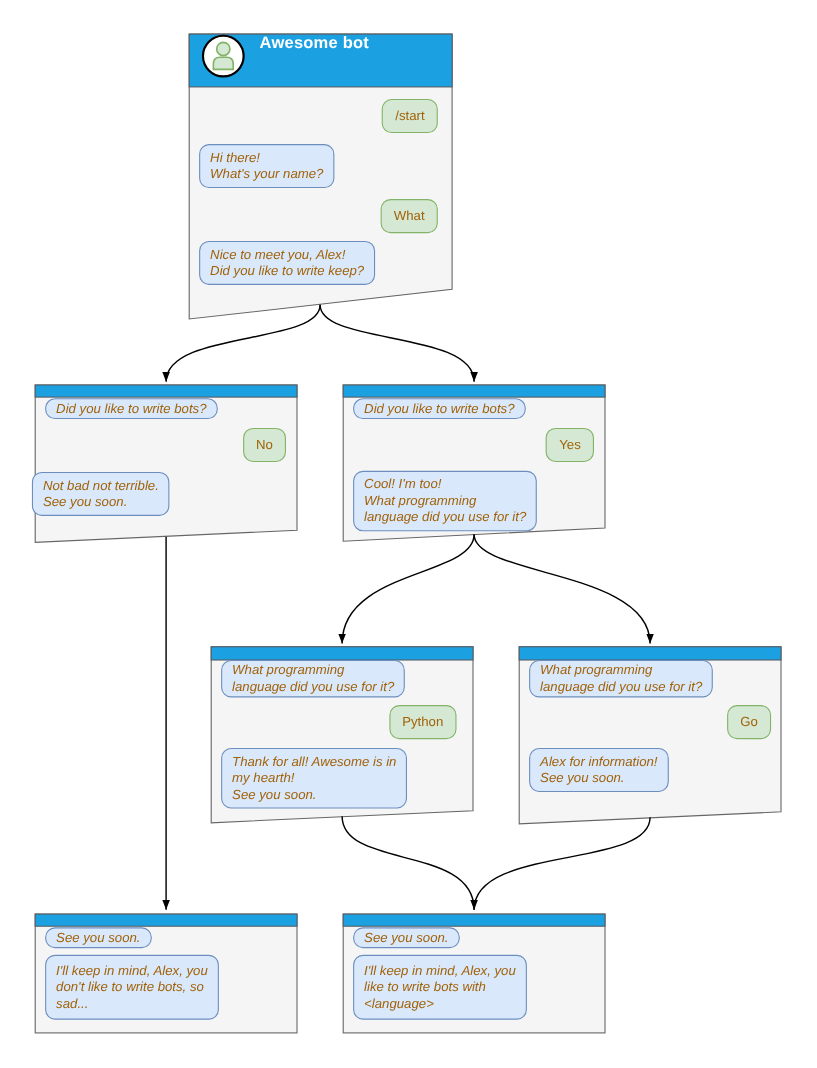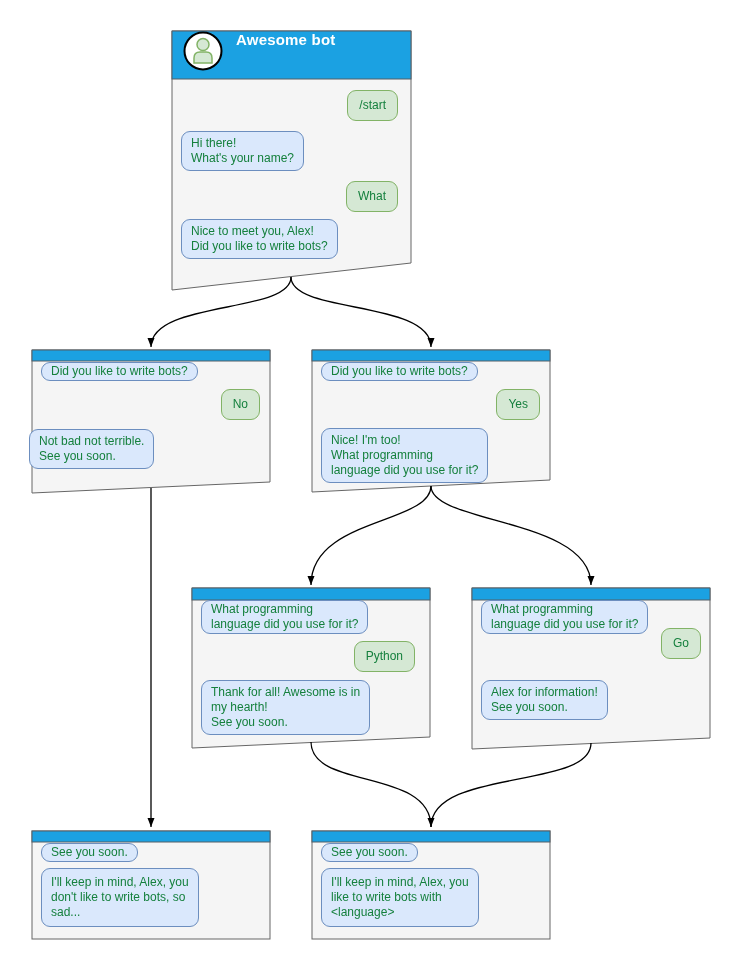--- a/index.html
+++ b/index.html
@@ -22,30 +22,31 @@
     box-sizing:border-box;
   }
   .avatar{flex:0 0 auto;display:block;}
   .win-title{
     color:var(--title-text,#FFFFFF);
     font-size:15px;font-weight:bold;letter-spacing:.2px;
   }
 
   .bubble{
     position:absolute;
-    font-size:12px;line-height:15px;color:#15803d;
+    font-size:12px;line-height:15px;color:#a16207;
     border:1px solid;border-radius:9px;
     white-space:pre-line;
     box-sizing:border-box;
   }
   .bubble.bot{
     background:var(--bot-bubble-fill,#DAE8FC);
     border-color:var(--bot-bubble-border,#6C8EBF);
     padding:4px 9px;
     text-align:left;
+    font-style:italic;
   }
   .bubble.bot.tight{padding:1px 9px;}
   .bubble.bot.roomy{padding:6px 9px;}
   .bubble.user{
     background:var(--user-bubble-fill,#D5E8D4);
     border-color:var(--user-bubble-border,#82B366);
     padding:7px 11px;
     text-align:center;
     min-width:24px;
   }
@@ -113,43 +114,43 @@
       <path d="M11,32 L11,27 C11,22.5 14,21 17,21 L23,21 C26,21 29,22.5 29,27 L29,32 Z" fill="#d5e8d4" stroke="#82b366" stroke-width="1.5"></path>
     </svg>
     <span class="win-title">Awesome bot</span>
   </div>
 
   <div class="bubble user" style="right:345px;top:90px">/start</div>
   <div class="bubble bot" style="left:181px;top:131px">Hi there!
 What's your name?</div>
   <div class="bubble user" style="right:345px;top:181px">What</div>
   <div class="bubble bot" style="left:181px;top:219px">Nice to meet you, Alex!
-Did you like to write bots?</div>
+Did you like to write keep?</div>
 
   <div class="bubble bot tight" style="left:41px;top:362px">Did you like to write bots?</div>
   <div class="bubble user" style="right:483px;top:389px">No</div>
   <div class="bubble bot" style="left:29px;top:429px">Not bad not terrible.
 See you soon.</div>
 
   <div class="bubble bot tight" style="left:321px;top:362px">Did you like to write bots?</div>
   <div class="bubble user" style="right:203px;top:389px">Yes</div>
-  <div class="bubble bot" style="left:321px;top:428px">Nice! I'm too!
+  <div class="bubble bot" style="left:321px;top:428px">Cool! I'm too!
 What programming
 language did you use for it?</div>
 
   <div class="bubble bot tight" style="left:201px;top:600px">What programming
 language did you use for it?</div>
   <div class="bubble user" style="right:328px;top:641px">Python</div>
   <div class="bubble bot" style="left:201px;top:680px">Thank for all! Awesome is in
 my hearth!
 See you soon.</div>
 
   <div class="bubble bot tight" style="left:481px;top:600px">What programming
 language did you use for it?</div>
-  <div class="bubble user" style="right:42px;top:628px">Go</div>
+  <div class="bubble user" style="right:42px;top:641px">Go</div>
   <div class="bubble bot" style="left:481px;top:680px">Alex for information!
 See you soon.</div>
 
   <div class="bubble bot tight" style="left:41px;top:843px">See you soon.</div>
   <div class="bubble bot roomy" style="left:41px;top:868px">I'll keep in mind, Alex, you
 don't like to write bots, so
 sad...</div>
 
   <div class="bubble bot tight" style="left:321px;top:843px">See you soon.</div>
   <div class="bubble bot roomy" style="left:321px;top:868px">I'll keep in mind, Alex, you

